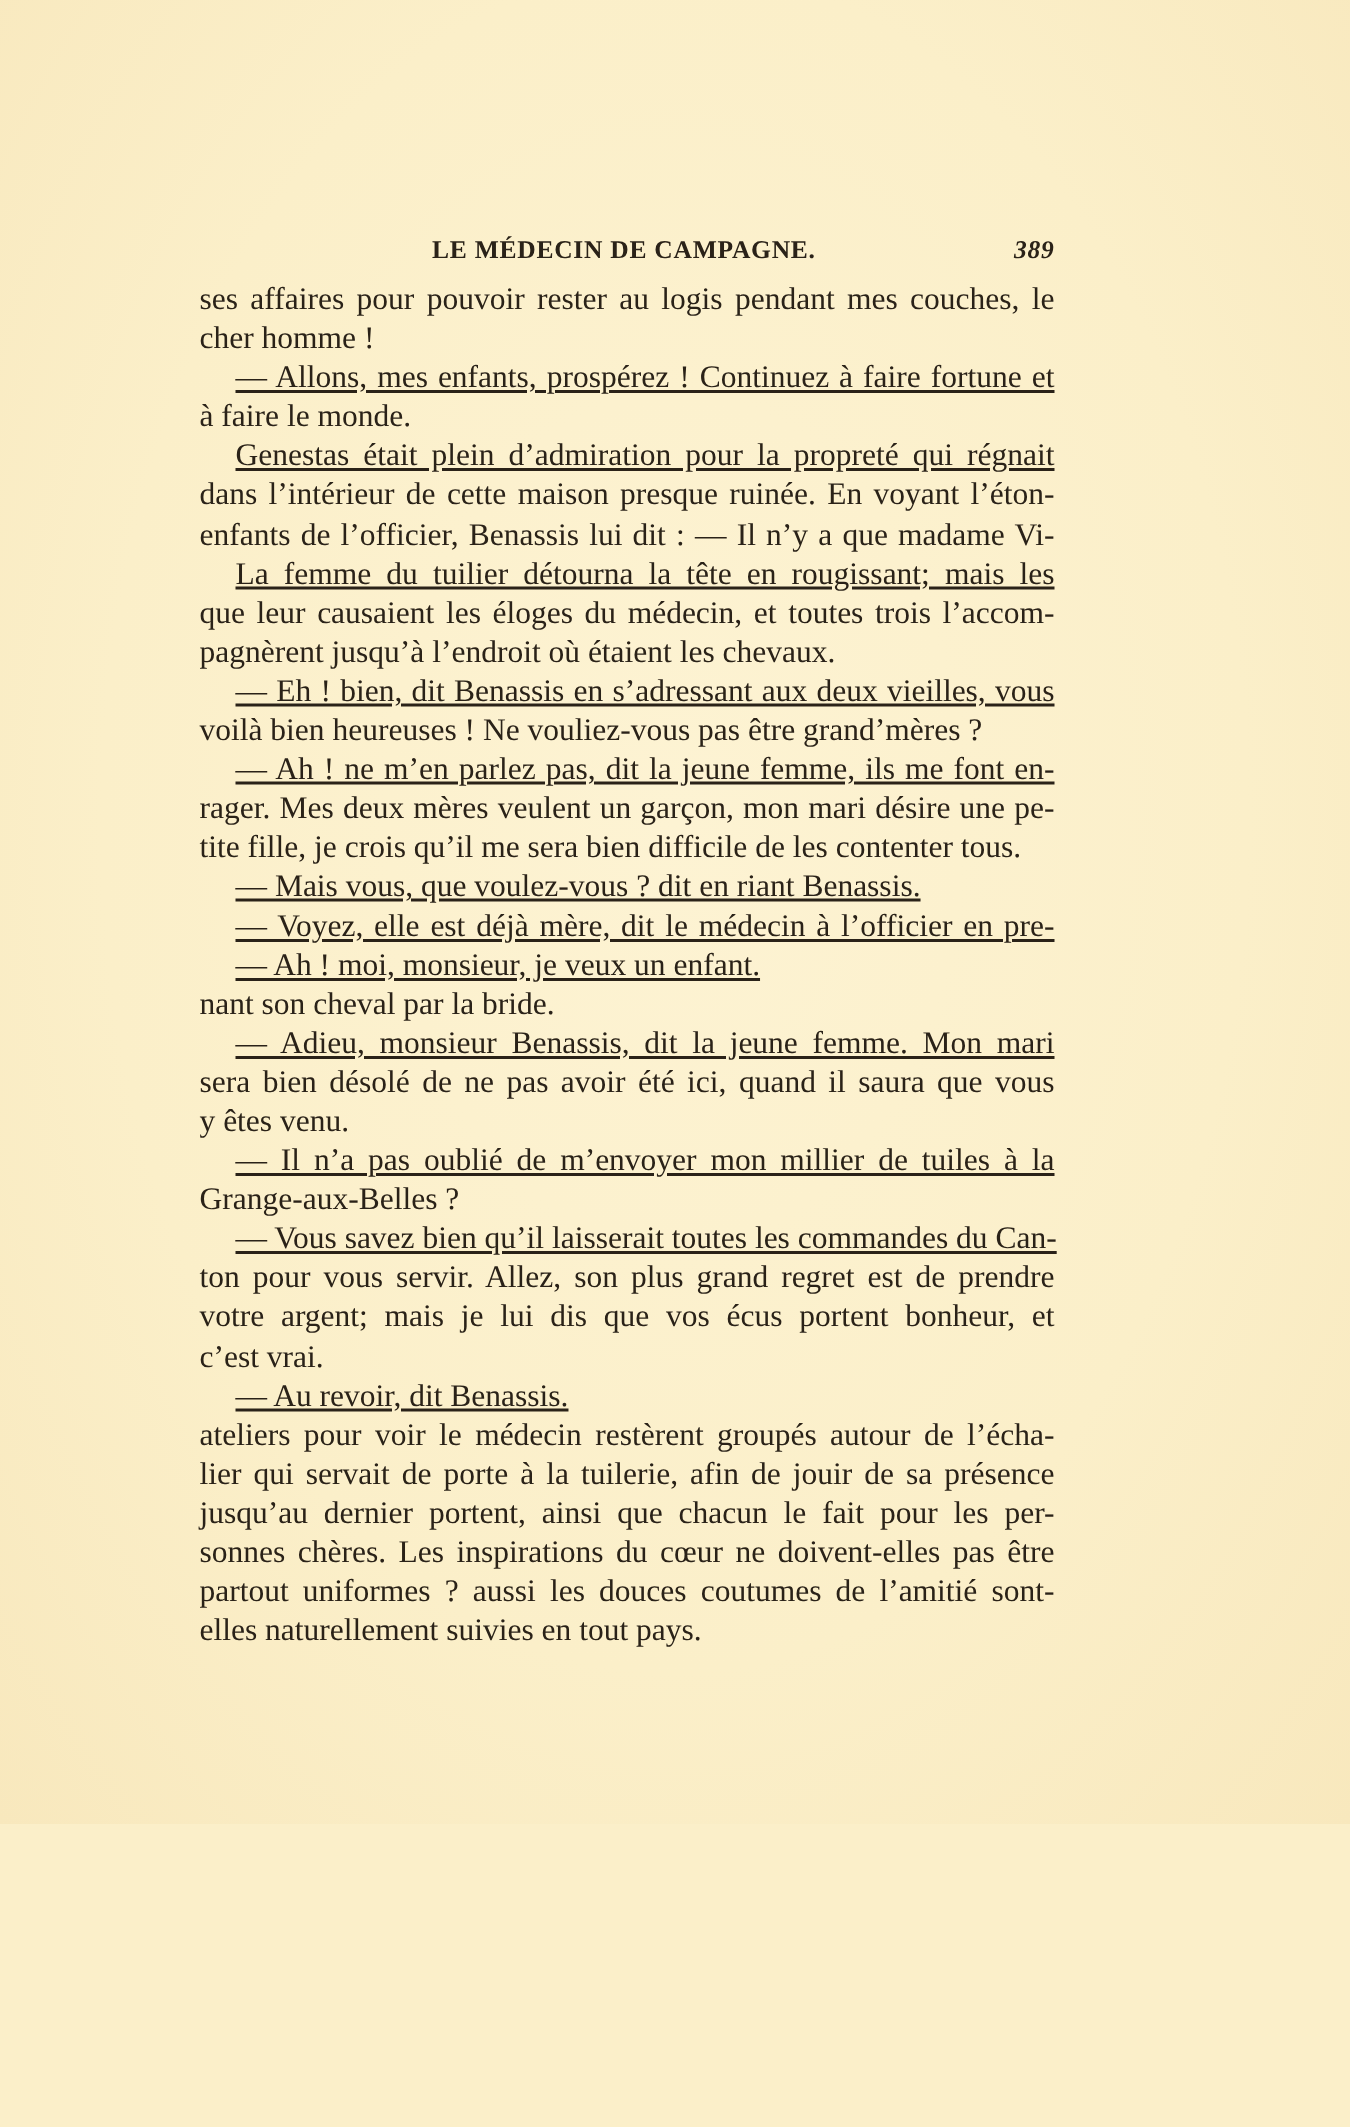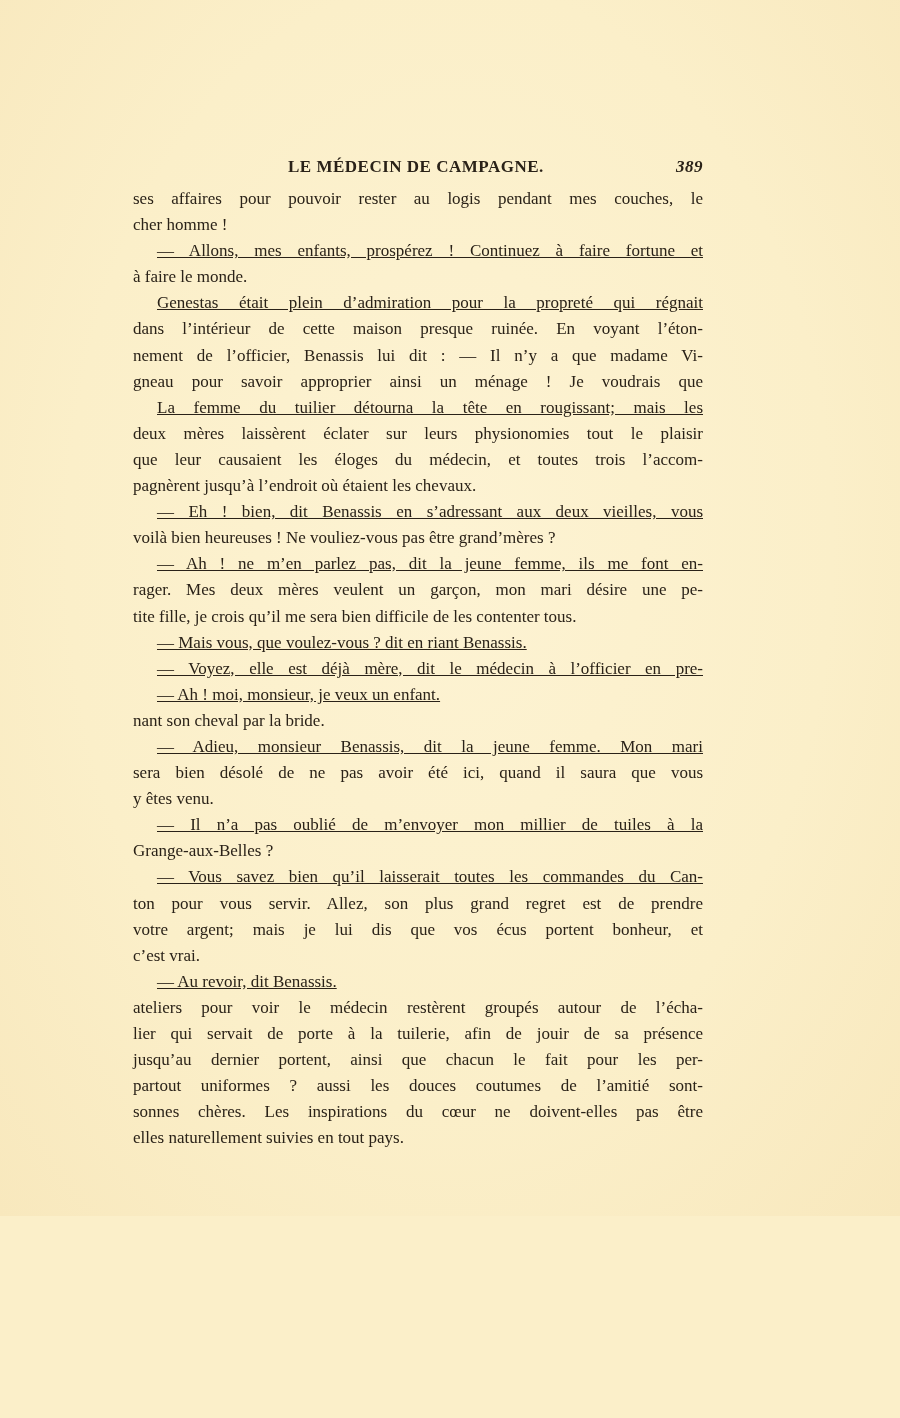--- a/index.html
+++ b/index.html
@@ -29,21 +29,21 @@
       text-transform: none;
     }
     .page-number {
       position: absolute; right: 0; top: 0;
       font-weight: bold;
       font-style: italic;
     }
     .body {
       position: absolute;
       top: 186px; left: 133px; width: 570px;
-      font-size: 17px;
+      font-size: 21px;
       line-height: 26.1px;
       text-align: justify;
     }
     .line {
       display: block;
       height: 26.1px;
       white-space: nowrap;
       text-align: justify;
       text-align-last: justify;
     }
@@ -58,24 +58,22 @@
     <span class="running-title">LE MÉDECIN DE CAMPAGNE.</span>
     <span class="page-number">389</span>
   </div>
   <div class="body" id="body-text">
       <span class="line">ses affaires pour pouvoir rester au logis pendant mes couches, le</span>
       <span class="line last">cher homme !</span>
       <span class="line indent">— Allons, mes enfants, prospérez ! Continuez à faire fortune et</span>
       <span class="line last">à faire le monde.</span>
       <span class="line indent">Genestas était plein d’admiration pour la propreté qui régnait</span>
       <span class="line">dans l’intérieur de cette maison presque ruinée. En voyant l’éton-</span>
-      <span class="line">nement de l’officier, Benassis lui dit : — Il n’y a que madame Vi-</span>
-      <span class="line">gneau pour savoir approprier ainsi un ménage ! Je voudrais que</span>
+      <span class="line">enfants de l’officier, Benassis lui dit : — Il n’y a que madame Vi-</span>
       <span class="line indent">La femme du tuilier détourna la tête en rougissant; mais les</span>
-      <span class="line">deux mères laissèrent éclater sur leurs physionomies tout le plaisir</span>
       <span class="line">que leur causaient les éloges du médecin, et toutes trois l’accom-</span>
       <span class="line last">pagnèrent jusqu’à l’endroit où étaient les chevaux.</span>
       <span class="line indent">— Eh ! bien, dit Benassis en s’adressant aux deux vieilles, vous</span>
       <span class="line last">voilà bien heureuses ! Ne vouliez-vous pas être grand’mères ?</span>
       <span class="line indent">— Ah ! ne m’en parlez pas, dit la jeune femme, ils me font en-</span>
       <span class="line">rager. Mes deux mères veulent un garçon, mon mari désire une pe-</span>
       <span class="line last">tite fille, je crois qu’il me sera bien difficile de les contenter tous.</span>
       <span class="line indent last">— Mais vous, que voulez-vous ? dit en riant Benassis.</span>
       <span class="line indent">— Voyez, elle est déjà mère, dit le médecin à l’officier en pre-</span>
       <span class="line indent last">— Ah ! moi, monsieur, je veux un enfant.</span>
@@ -86,17 +84,17 @@
       <span class="line indent">— Il n’a pas oublié de m’envoyer mon millier de tuiles à la</span>
       <span class="line last">Grange-aux-Belles ?</span>
       <span class="line indent">— Vous savez bien qu’il laisserait toutes les commandes du Can-</span>
       <span class="line">ton pour vous servir. Allez, son plus grand regret est de prendre</span>
       <span class="line">votre argent; mais je lui dis que vos écus portent bonheur, et</span>
       <span class="line last">c’est vrai.</span>
       <span class="line indent last">— Au revoir, dit Benassis.</span>
       <span class="line">ateliers pour voir le médecin restèrent groupés autour de l’écha-</span>
       <span class="line">lier qui servait de porte à la tuilerie, afin de jouir de sa présence</span>
       <span class="line">jusqu’au dernier portent, ainsi que chacun le fait pour les per-</span>
+      <span class="line">sonnes chères. Les inspirations du cœur ne doivent-elles pas être</span>
       <span class="line">partout uniformes ? aussi les douces coutumes de l’amitié sont-</span>
-      <span class="line">sonnes chères. Les inspirations du cœur ne doivent-elles pas être</span>
       <span class="line last">elles naturellement suivies en tout pays.</span>
     </div>
 </div>
 
 </body></html>

